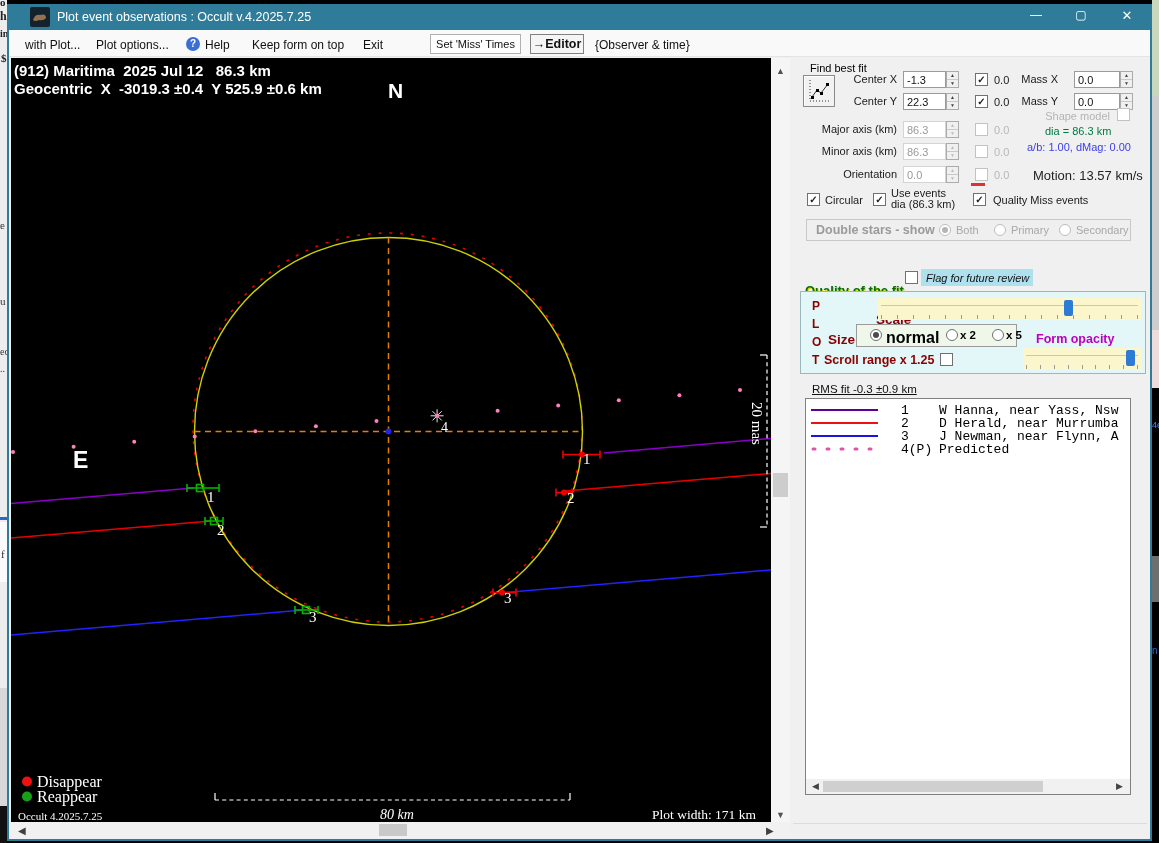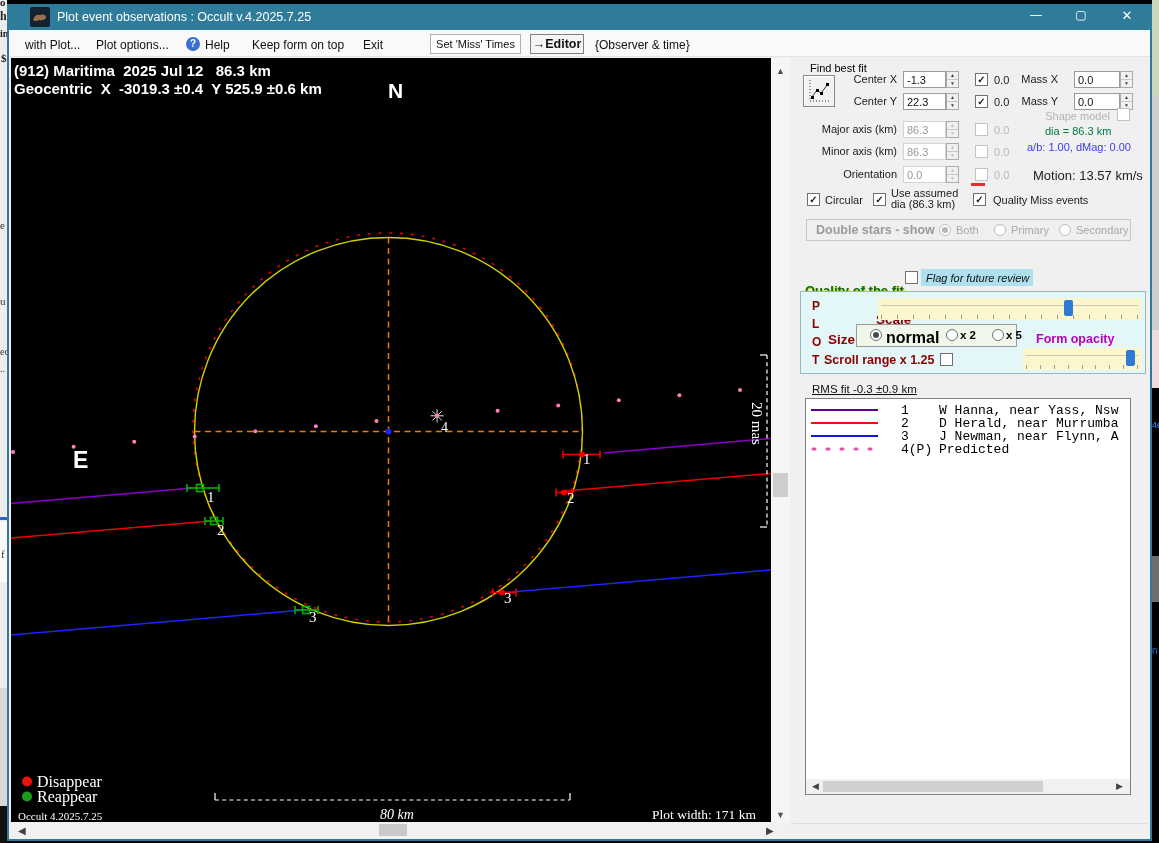--- a/index.html
+++ b/index.html
@@ -280,21 +280,21 @@
     </div>
   <div class="cb dis" style="left:968px;top:164px;"></div>
   <div class="abs lbl f11" style="left:987px;top:165px;color:#b8b8b8;">0.0</div>
   <div class="abs lbl" style="left:1026px;top:164px;font-size:13px;color:#222;">Motion: 13.57 km/s</div>
 
   <div class="abs" style="left:964px;top:179px;width:14px;height:3px;background:#e03030;"></div>
 
   <div class="cb" style="left:800px;top:189px;">✓</div>
   <div class="abs lbl f11" style="left:818px;top:190px;">Circular</div>
   <div class="cb" style="left:866px;top:189px;">✓</div>
-  <div class="abs lbl f11" style="left:884px;top:183px;">Use assumed</div>
+  <div class="abs lbl f11" style="left:884px;top:183px;">Use events</div>
   <div class="abs lbl f11" style="left:884px;top:194px;">dia (86.3 km)</div>
   <div class="cb" style="left:966px;top:189px;">✓</div>
   <div class="abs lbl f11" style="left:986px;top:190px;">Quality Miss events</div>
 
   <div class="abs" style="left:799px;top:215px;width:325px;height:22px;background:#efefef;border:1px solid #c8c8c8;">
     <span class="lbl" style="position:absolute;left:9px;top:3px;font-weight:bold;font-size:12.5px;color:#9a9a9a;">Double stars - show</span>
     <span class="radio dis" style="left:132px;top:4px;">
         <span class="dot"></span>
       </span>
     <span class="lbl" style="position:absolute;left:149px;top:4px;font-size:11px;color:#a8a8a8;">Both</span>

